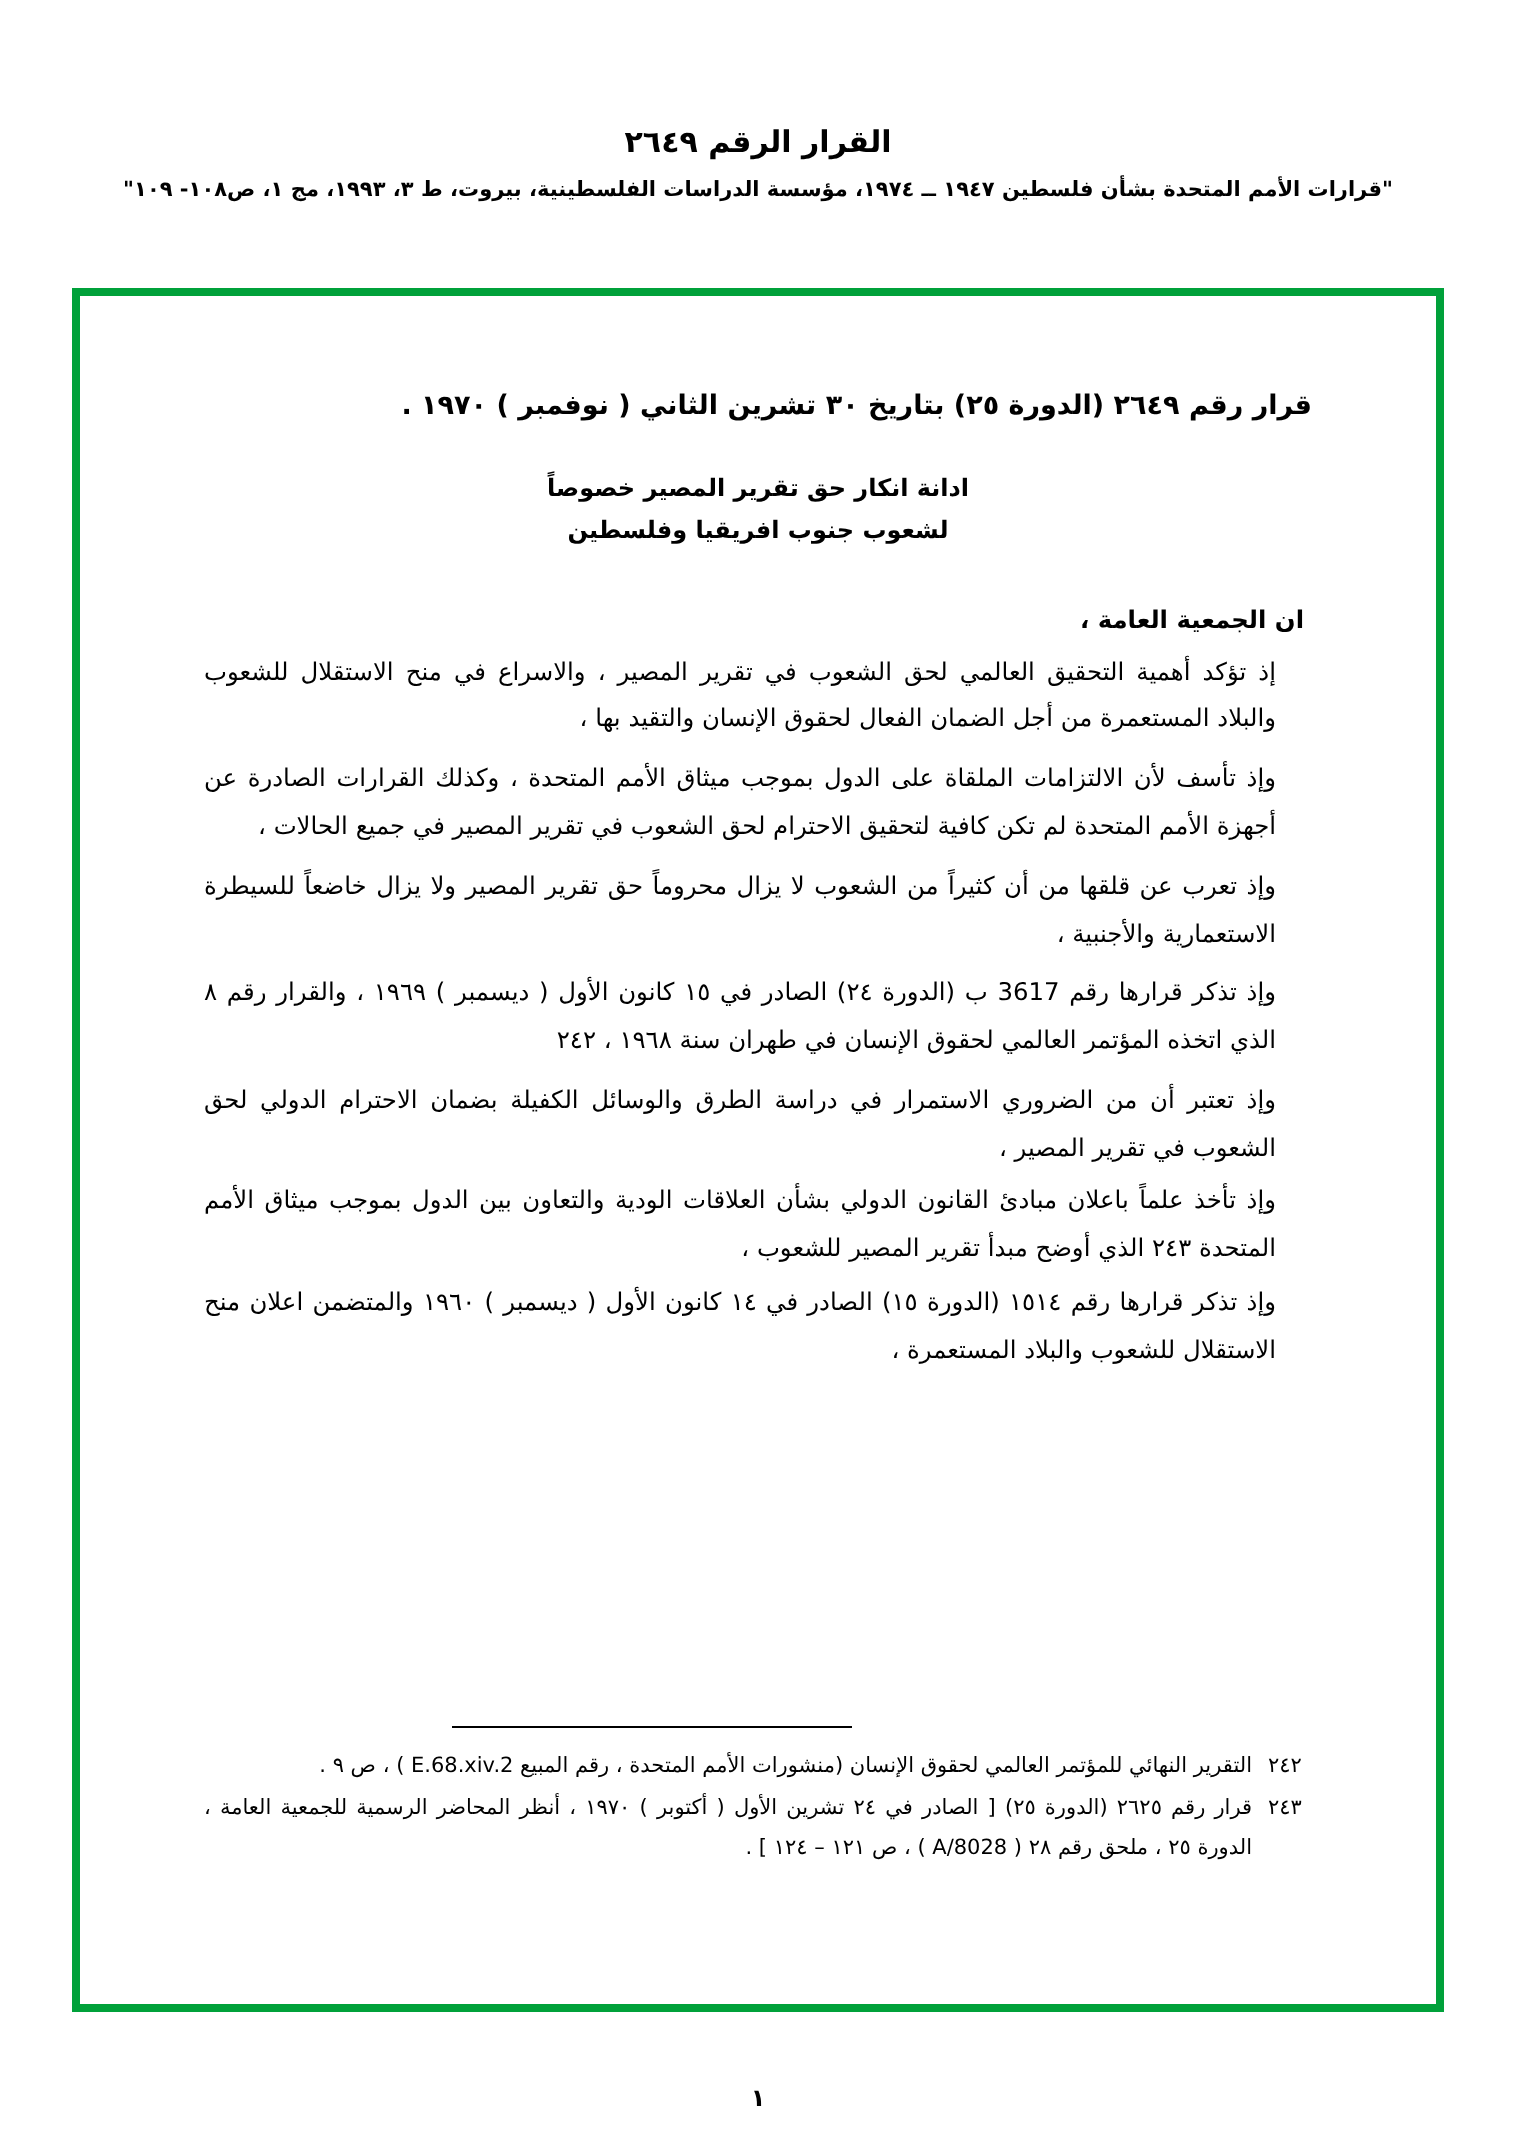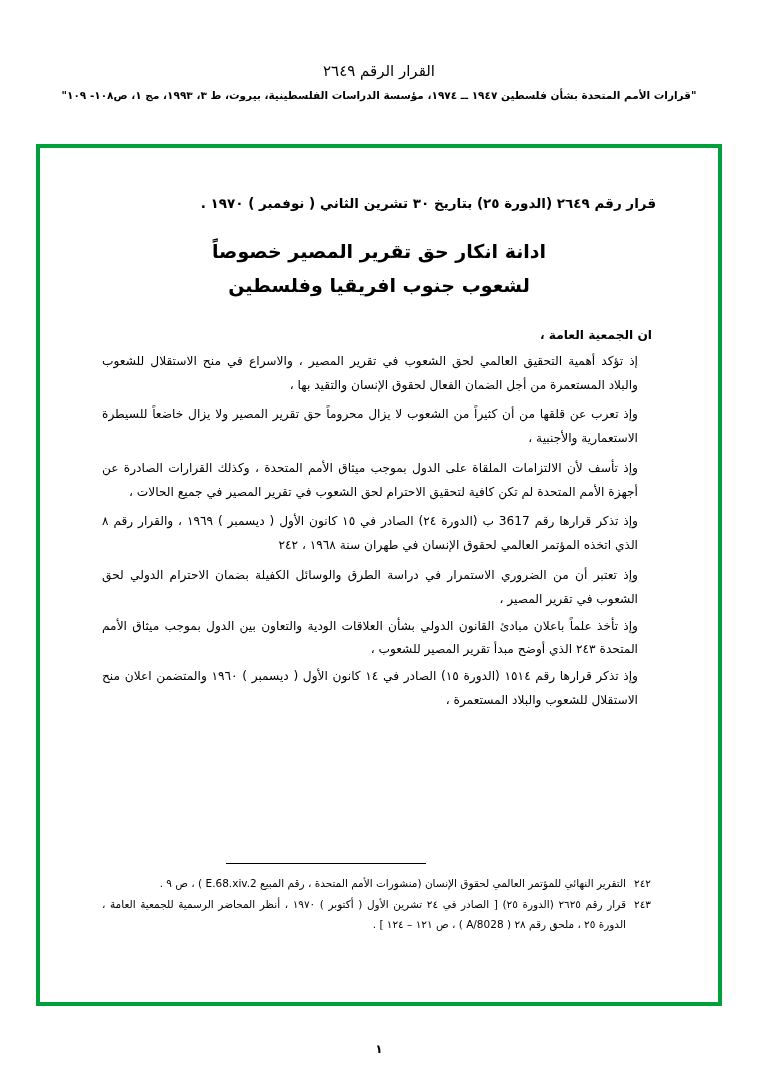--- a/index.html
+++ b/index.html
@@ -23,21 +23,21 @@
   }
 
   
   .doc-header {
     text-align: center;
     padding-top: 62px;
   }
   .doc-header .title {
     font-family: "DejaVu Sans", sans-serif;
     font-size: 15px;
-    font-weight: normal;
+    font-weight: bold;
     letter-spacing: 1px;
     direction: rtl;
   }
   .doc-header .subtitle {
     font-size: 10.5px;
     font-weight: bold;
     margin-top: 9px;
     direction: rtl;
     line-height: 1.3;
   }
@@ -64,21 +64,21 @@
   .res-heading {
     text-align: right;
     font-size: 13.5px;
     font-weight: bold;
     line-height: 1.75;
     margin-top: 16px;
     direction: rtl;
   }
   .res-subheading {
     text-align: center;
-    font-size: 19px;
+    font-size: 12px;
     font-weight: bold;
     line-height: 1.8;
     margin-top: 18px;
     direction: rtl;
   }
 
   
   .body-block {
     margin-top: 22px;
     font-size: 12.2px;
@@ -160,22 +160,22 @@
       <div class="res-heading">قرار رقم ٢٦٤٩ (الدورة ٢٥) بتاريخ ٣٠ تشرين الثاني ( نوفمبر ) ١٩٧٠ .</div>
 
       <div class="res-subheading">
         <div>ادانة انكار حق تقرير المصير خصوصاً</div>
         <div>لشعوب جنوب افريقيا وفلسطين</div>
       </div>
 
       <div class="body-block">
         <div class="opening">ان الجمعية العامة ،</div>
         <p class="para">إذ تؤكد أهمية التحقيق العالمي لحق الشعوب في تقرير المصير ، والاسراع في منح الاستقلال للشعوب والبلاد المستعمرة من أجل الضمان الفعال لحقوق الإنسان والتقيد بها ،</p>
+        <p class="para">وإذ تأسف لأن الالتزامات الملقاة على الدول بموجب ميثاق الأمم المتحدة ، وكذلك القرارات الصادرة عن أجهزة الأمم المتحدة لم تكن كافية لتحقيق الاحترام لحق الشعوب في تقرير المصير في جميع الحالات ،</p>
         <p class="para">وإذ تعرب عن قلقها من أن كثيراً من الشعوب لا يزال محروماً حق تقرير المصير ولا يزال خاضعاً للسيطرة الاستعمارية والأجنبية ،</p>
-        <p class="para">وإذ تأسف لأن الالتزامات الملقاة على الدول بموجب ميثاق الأمم المتحدة ، وكذلك القرارات الصادرة عن أجهزة الأمم المتحدة لم تكن كافية لتحقيق الاحترام لحق الشعوب في تقرير المصير في جميع الحالات ،</p>
         <p class="para">وإذ تذكر قرارها رقم 3617 ب (الدورة ٢٤) الصادر في ١٥ كانون الأول ( ديسمبر ) ١٩٦٩ ، والقرار رقم ٨ الذي اتخذه المؤتمر العالمي لحقوق الإنسان في طهران سنة ١٩٦٨ ، ٢٤٢</p>
         <p class="para tight">وإذ تعتبر أن من الضروري الاستمرار في دراسة الطرق والوسائل الكفيلة بضمان الاحترام الدولي لحق الشعوب في تقرير المصير ،</p>
         <p class="para tight">وإذ تأخذ علماً باعلان مبادئ القانون الدولي بشأن العلاقات الودية والتعاون بين الدول بموجب ميثاق الأمم المتحدة ٢٤٣ الذي أوضح مبدأ تقرير المصير للشعوب ،</p>
         <p class="para">وإذ تذكر قرارها رقم ١٥١٤ (الدورة ١٥) الصادر في ١٤ كانون الأول ( ديسمبر ) ١٩٦٠ والمتضمن اعلان منح الاستقلال للشعوب والبلاد المستعمرة ،</p>
       </div>
 
       <div class="fn-wrap">
         <div class="fn-rule"></div>
 
         <div class="fn">

